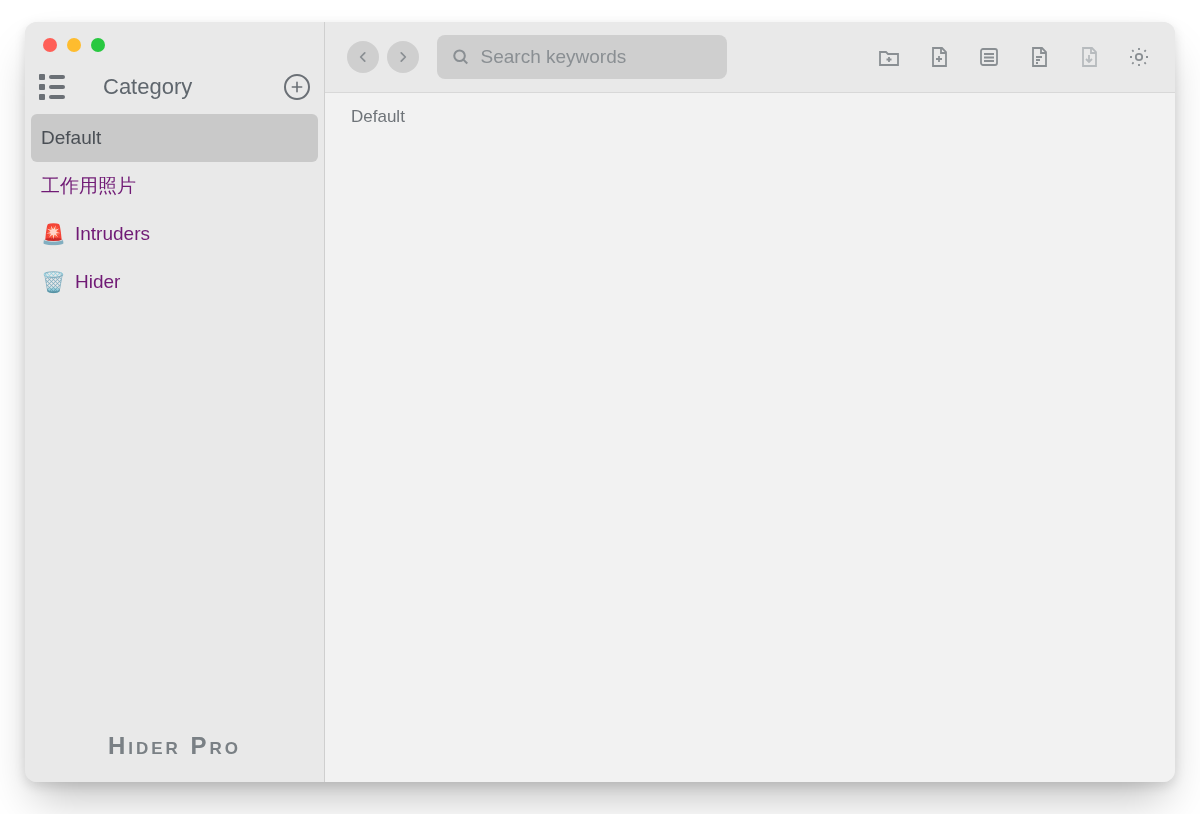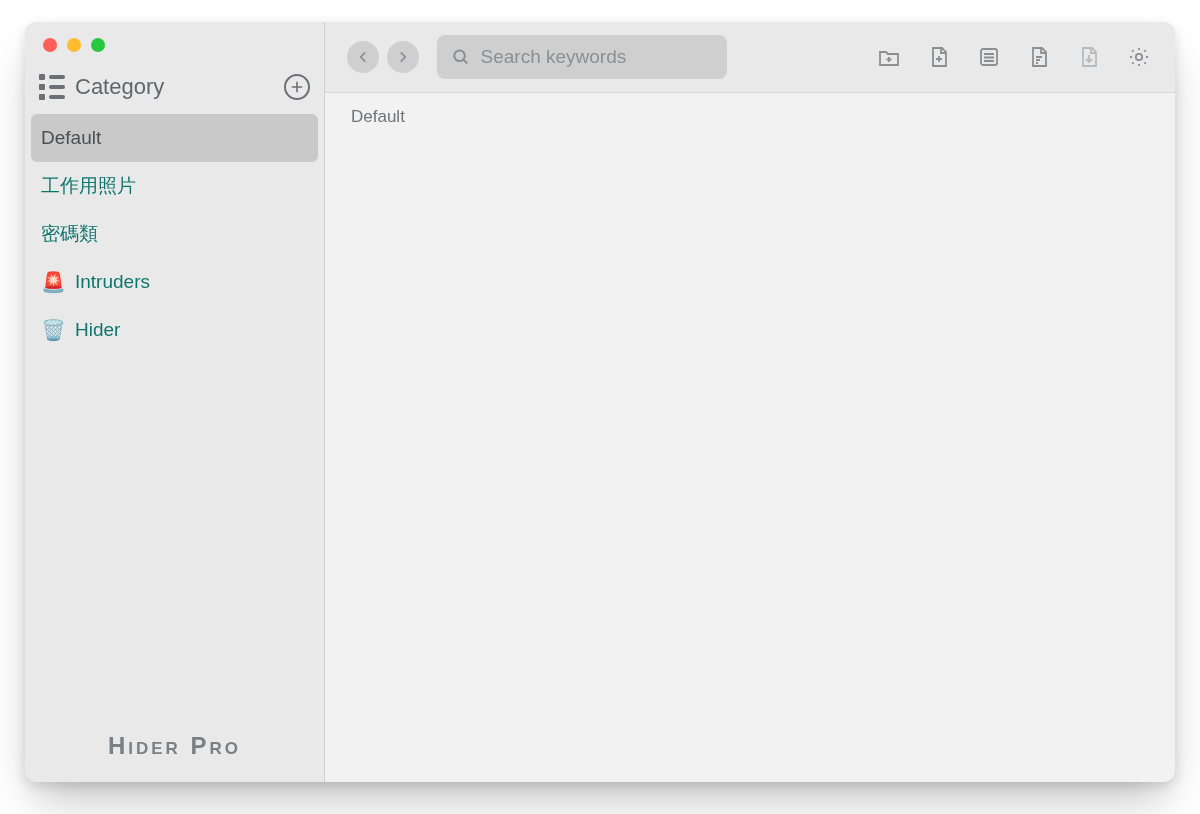--- a/index.html
+++ b/index.html
@@ -41,39 +41,40 @@
   }
   .dot { width: 14px; height: 14px; border-radius: 50%; }
   .dot.red    { background:#ff5f57; }
   .dot.yellow { background:#febc2e; }
   .dot.green  { background:#28c840; }
 
   .cat-header {
     display: flex;
     align-items: center;
     padding: 8px 14px 14px 14px;
+    gap: 28px;
   }
   .cat-header .list-ico { width:26px; display:flex; flex-direction:column; gap:4px; margin-right:10px;}
   .cat-header .list-ico .row { display:flex; align-items:center; gap:4px;}
   .cat-header .list-ico .sq { width:6px; height:6px; border-radius:1px; background:#6b7076;}
   .cat-header .list-ico .ln { height:4px; width:16px; border-radius:2px; background:#6b7076;}
   .cat-header .title { font-size:22px; color:#5f666d; flex:1;}
   .cat-header .plus {
     width:26px; height:26px; border:2px solid #6b7076; border-radius:50%;
     display:flex; align-items:center; justify-content:center;
     color:#6b7076; font-size:20px; line-height:1; cursor:pointer;
   }
 
   .cat-list { display:flex; flex-direction:column; }
   .cat-item {
     height:48px;
     display:flex; align-items:center;
     padding:0 16px;
     font-size:19px;
-    color:#0f766e;
+    color:#701a75;
     cursor:pointer;
     gap:10px;
   }
   .cat-item.selected { background:#c9c9c9; color:#4a4f55; border-radius:6px; margin:0 6px; padding:0 10px;}
   .cat-item .emoji { font-size:20px; width:24px; text-align:center;}
 
   .brand {
     position:absolute; bottom:22px; left:0; right:0;
     text-align:center;
     font-size:24px;
@@ -212,23 +213,20 @@
     </div>
 
     <div class="cat-list">
       <div class="cat-item selected">
         <span>Default</span>
       </div>
       <div class="cat-item">
         <span>工作用照片</span>
       </div>
       <div class="cat-item">
-        <span>密碼類</span>
-      </div>
-      <div class="cat-item">
         <span class="emoji">🚨</span>
         <span>Intruders</span>
       </div>
       <div class="cat-item">
         <span class="emoji">🗑️</span>
         <span>Hider</span>
       </div>
     </div>
 
     <div class="brand">Hider Pro</div>

